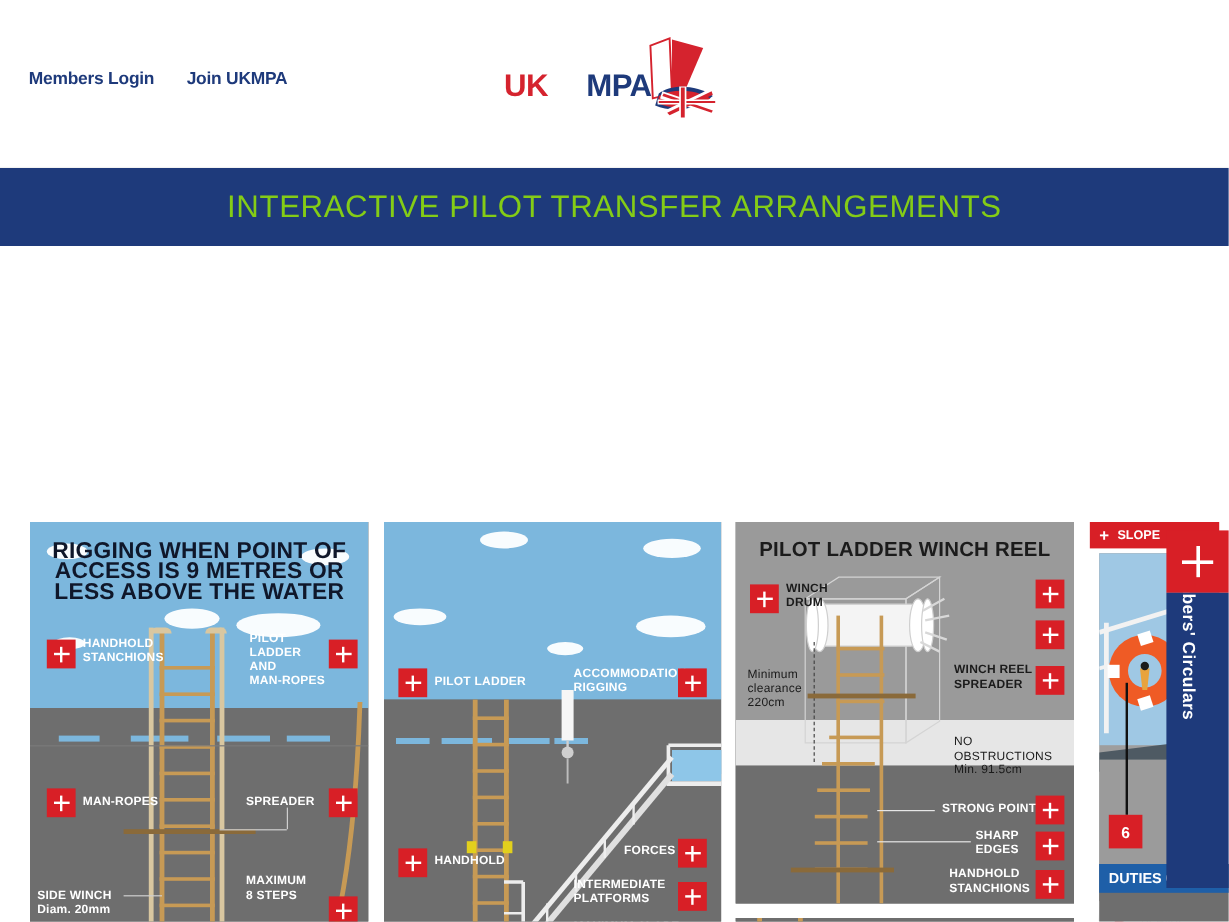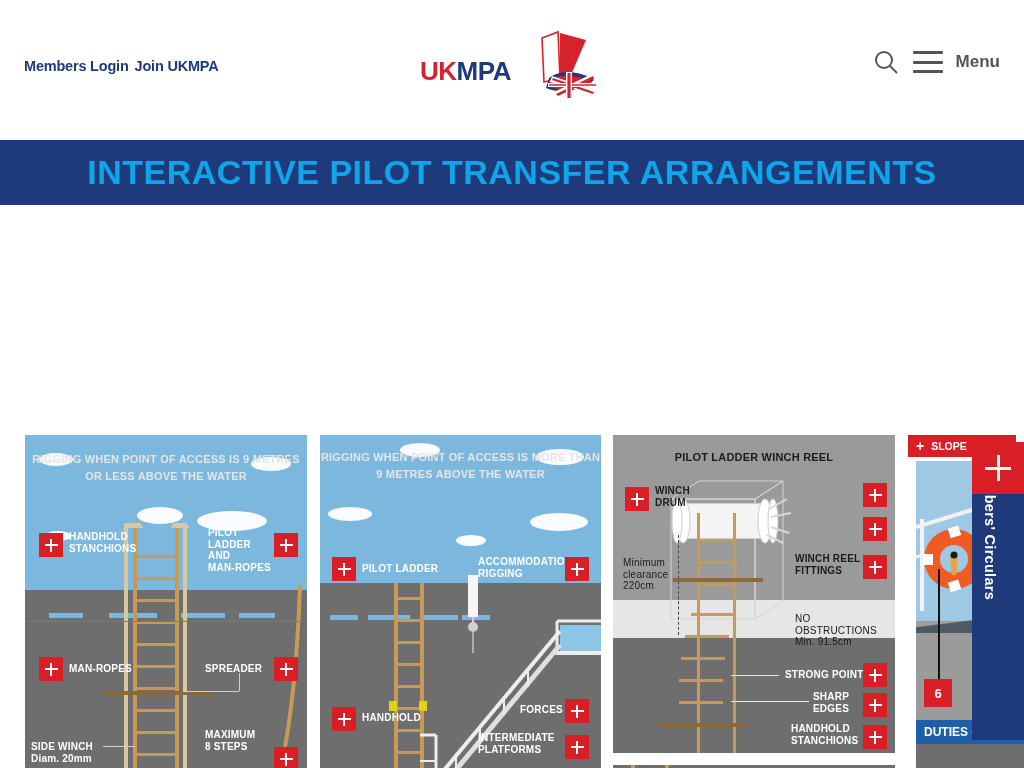--- a/index.html
+++ b/index.html
@@ -13,56 +13,56 @@
 
   
   .site-header {
     position: relative;
     width: 1024px; height: 140px;
     background: #ffffff;
     border-bottom: 1px solid #f2f2f2;
   }
   .header-links {
     position: absolute; left: 24px; top: 58px;
-    display: flex; gap: 6px;
+    display: flex; gap: 27px;
   }
   .header-links a {
     color: #1e3a7b; font-size: 14.5px; font-weight: bold;
     text-decoration: none; letter-spacing: -0.2px;
   }
   .logo-wrap {
     position: absolute; left: 420px; top: 30px;
     width: 185px; height: 78px;
   }
   .logo-text {
     position: absolute; left: 0; top: 26px;
     font-size: 26px; font-weight: bold; letter-spacing: -0.5px;
   }
   .logo-text .uk { color: #d5232e; }
-  .logo-text .mpa { color: #1e3a7b; }
+  .logo-text .mpa { color: #1e3a7b; margin-left: 32px; }
   .logo-flag { position: absolute; left: 88px; top: 0; width: 96px; height: 78px; }
 
   .header-tools {
     position: absolute; right: 24px; top: 48px;
     display: flex; align-items: center; gap: 13px;
   }
   .icon-search { width: 28px; height: 28px; cursor: pointer; }
   .hamburger { width: 30px; height: 22px; display: flex; flex-direction: column;
     justify-content: space-between; cursor: pointer; }
   .hamburger span { display: block; height: 3px; background: #555; border-radius: 1px; }
   .menu-label { color: #555; font-size: 17px; font-weight: bold; }
 
   
   .page-banner {
     width: 1024px; height: 65px;
     background: #1e3a7b;
     display: flex; align-items: center; justify-content: center;
   }
   .page-banner h1 {
-    color: #0ea5e9; font-size: 34px; font-weight: bold;
+    color: #84cc16; font-size: 26px; font-weight: normal;
     letter-spacing: 0.5px; white-space: nowrap;
   }
 
   
   .panels {
     position: relative; width: 1024px; height: 563px;
     background: #ffffff; padding: 25px 0 0 0;
   }
   .panel {
     position: absolute; top: 230px; overflow: hidden;
@@ -72,21 +72,21 @@
   #panel2 { left: 320px; width: 281px; height: 538px; }
   #panel3a{ left: 613px; width: 282px; height: 318px; }
   #panel3b{ left: 613px; width: 282px; height: 208px; top: 560px; }
   #panel4 { left: 908px; width: 116px; height: 538px; background: #ffffff; }
 
   
   .sky { position: absolute; left: 0; top: 0; width: 100%; background: #7cb7dd; }
   .hull { position: absolute; left: 0; width: 100%; background: #6e6e6e; }
   .panel-title {
     position: absolute; left: 0; width: 100%; text-align: center;
-    color: #e5e5e5; font-size: 11px; font-weight: bold;
+    color: #0f172a; font-size: 19px; font-weight: bold;
     line-height: 17px; letter-spacing: 0.2px; z-index: 6;
   }
   .panel-title.dark { color: #1b1b1b; }
 
   .cloud { position: absolute; background: #ffffff; border-radius: 50%; opacity: .95; }
 
   
   .hot {
     position: absolute; width: 24px; height: 24px; background: #d81f26;
     display: flex; align-items: center; justify-content: center;
@@ -195,32 +195,20 @@
       <path d="M46 62 L84 44 L86 48 L49 67 Z" fill="#ffffff"></path>
       <path d="M45 48 L86 62 L85 64 L44 50 Z" fill="#d5232e"></path>
       <path d="M48 64 L85 46 L86 49 L50 66 Z" fill="#d5232e"></path>
       <path d="M40 53 L88 53 L88 57 L40 57 Z" fill="#ffffff"></path>
       <path d="M41 54.2 L88 54.2 L88 55.8 L41 55.8 Z" fill="#d5232e"></path>
       <path d="M58 42 L64 42 L64 68 L58 68 Z" fill="#ffffff"></path>
       <path d="M59.4 43 L62.6 43 L62.6 68 L59.4 68 Z" fill="#d5232e"></path>
     </svg>
   </div>
 
-  <div class="header-tools">
-    <svg class="icon-search" viewBox="0 0 28 28">
-      <circle cx="12" cy="12" r="8" fill="none" stroke="#555" stroke-width="2"></circle>
-      <line x1="18" y1="18" x2="25" y2="25" stroke="#555" stroke-width="2"></line>
-    </svg>
-    <div class="hamburger">
-      <span></span>
-        <span></span>
-        <span></span>
-    </div>
-    <span class="menu-label">Menu</span>
-  </div>
 </header>
 
 <section class="page-banner">
   <h1>INTERACTIVE PILOT TRANSFER ARRANGEMENTS</h1>
 </section>
 
 <main class="panels">
 
   <div class="panel" id="panel1">
     <div class="sky" style="height:155px"></div>
@@ -292,23 +280,20 @@
 
   <div class="panel" id="panel2">
     <div class="sky" style="height:148px"></div>
     <div class="cloud" style="left:80px;top:8px;width:40px;height:14px"></div>
     <div class="cloud" style="left:216px;top:14px;width:48px;height:16px"></div>
     <div class="cloud" style="left:8px;top:72px;width:44px;height:14px"></div>
     <div class="cloud" style="left:210px;top:78px;width:58px;height:18px"></div>
     <div class="cloud" style="left:136px;top:100px;width:30px;height:11px"></div>
     <div class="hull" style="top:148px;height:386px"></div>
 
-    <div class="panel-title" style="top:14px">RIGGING WHEN POINT OF ACCESS
-IS MORE THAN 9 METRES
-ABOVE THE WATER</div>
 
     <div class="waterline" style="left:10px;top:180px;width:28px"></div>
     <div class="waterline" style="left:48px;top:180px;width:42px"></div>
     <div class="waterline" style="left:104px;top:180px;width:34px"></div>
     <div class="waterline" style="left:142px;top:180px;width:28px"></div>
 
     <div class="rope" style="left:74px;top:148px;width:4px;height:380px"></div>
     <div class="rope" style="left:100px;top:148px;width:4px;height:380px"></div>
     <div class="step" style="left:74px;top:162px;width:30px"></div>
     <div class="step" style="left:74px;top:184px;width:30px"></div>
@@ -361,21 +346,21 @@
     <div class="lbl" style="left:158px;top:297px">INTERMEDIATE
 PLATFORMS</div>
 
     <div class="lbl" style="left:158px;top:332px">MAXIMUM SLOPE
 Should not exceed 45°</div>
 
   </div>
 
   <div class="panel" id="panel3a">
     <div style="position:absolute;inset:0;background:#9a9a9a"></div>
-    <div class="panel-title dark" style="top:14px;font-size:11px">PILOT LADDER WINCH REEL</div>
+    <div class="panel-title dark" style="top:14px;font-size:17px">PILOT LADDER WINCH REEL</div>
 
     <div class="clear-band" style="left:0;top:165px;width:282px;height:38px"></div>
     <div style="position:absolute;left:0;top:203px;width:282px;height:115px;background:#6e6e6e;z-index:2"></div>
 
     <svg style="position:absolute;left:50px;top:42px;width:130px;height:165px;z-index:3">
       <path d="M8 22 L92 22 L120 4 L36 4 Z" fill="none" stroke="#d4d4d4" stroke-width="1"></path>
       <path d="M8 22 L8 142 L92 142 L92 22 Z" fill="none" stroke="#d4d4d4" stroke-width="1"></path>
       <path d="M92 22 L120 4 L120 124 L92 142 Z" fill="none" stroke="#d4d4d4" stroke-width="1"></path>
     </svg>
     <div class="drum" style="left:64px;top:68px;width:86px;height:36px;border-radius:4px"></div>
@@ -403,21 +388,21 @@
 
     <div class="lead v" style="left:65px;top:100px;height:100px;border-left:1px dashed #444;background:none"></div>
 
     <div class="hot" style="left:12px;top:52px"></div>
     <div class="lbl dark" style="left:42px;top:50px;color:#1b1b1b">WINCH
 DRUM</div>
     <div class="hot" style="left:250px;top:48px"></div>
     <div class="hot" style="left:250px;top:82px"></div>
     <div class="hot" style="left:250px;top:120px"></div>
     <div class="lbl dark" style="left:182px;top:118px;color:#1b1b1b">WINCH REEL
-FITTINGS</div>
+SPREADER</div>
 
     <div class="lbl dark" style="left:10px;top:122px;color:#1b1b1b;font-weight:normal">Minimum
 clearance
 220cm</div>
     <div class="lbl dark" style="left:182px;top:178px;color:#1b1b1b;font-weight:normal">NO OBSTRUCTIONS
 Min. 91.5cm</div>
 
     <div class="hot" style="left:250px;top:228px"></div>
     <div class="lbl" style="left:172px;top:234px">STRONG POINT</div>
     <div class="hot" style="left:250px;top:258px"></div>

